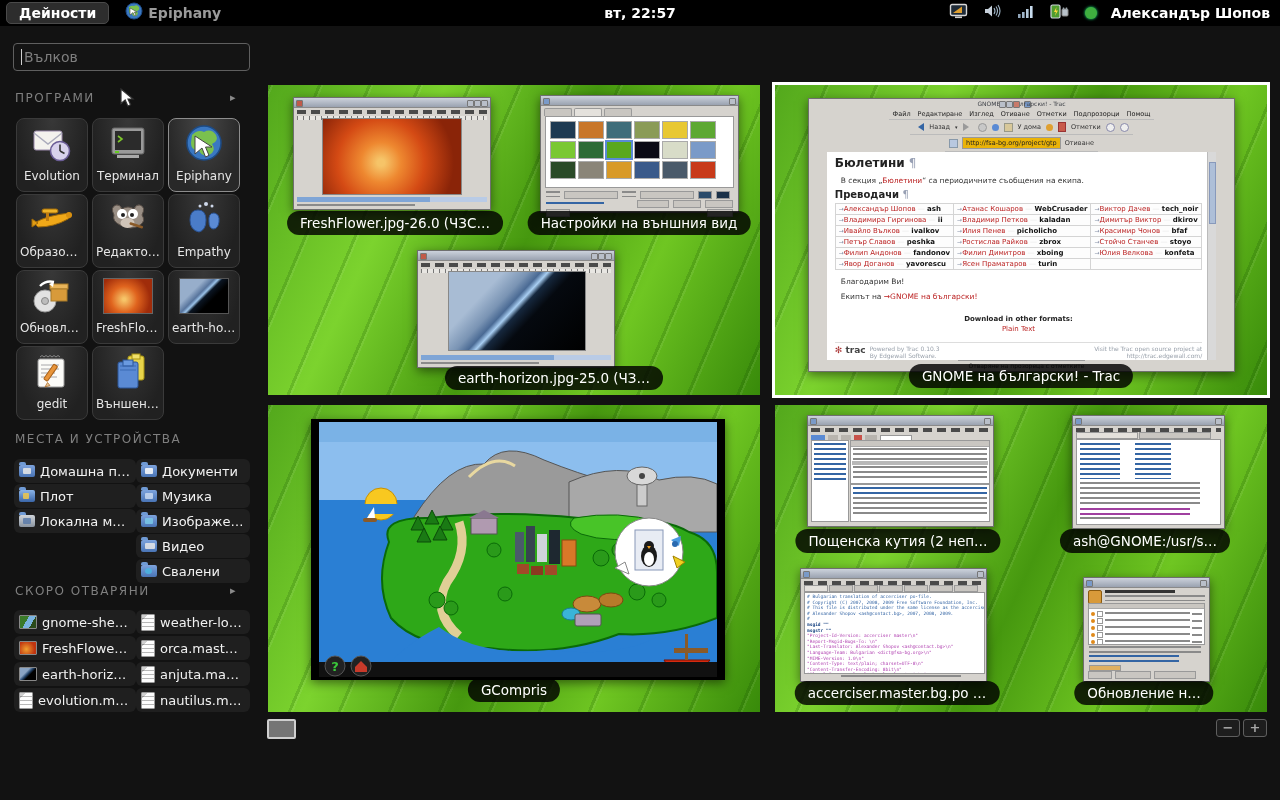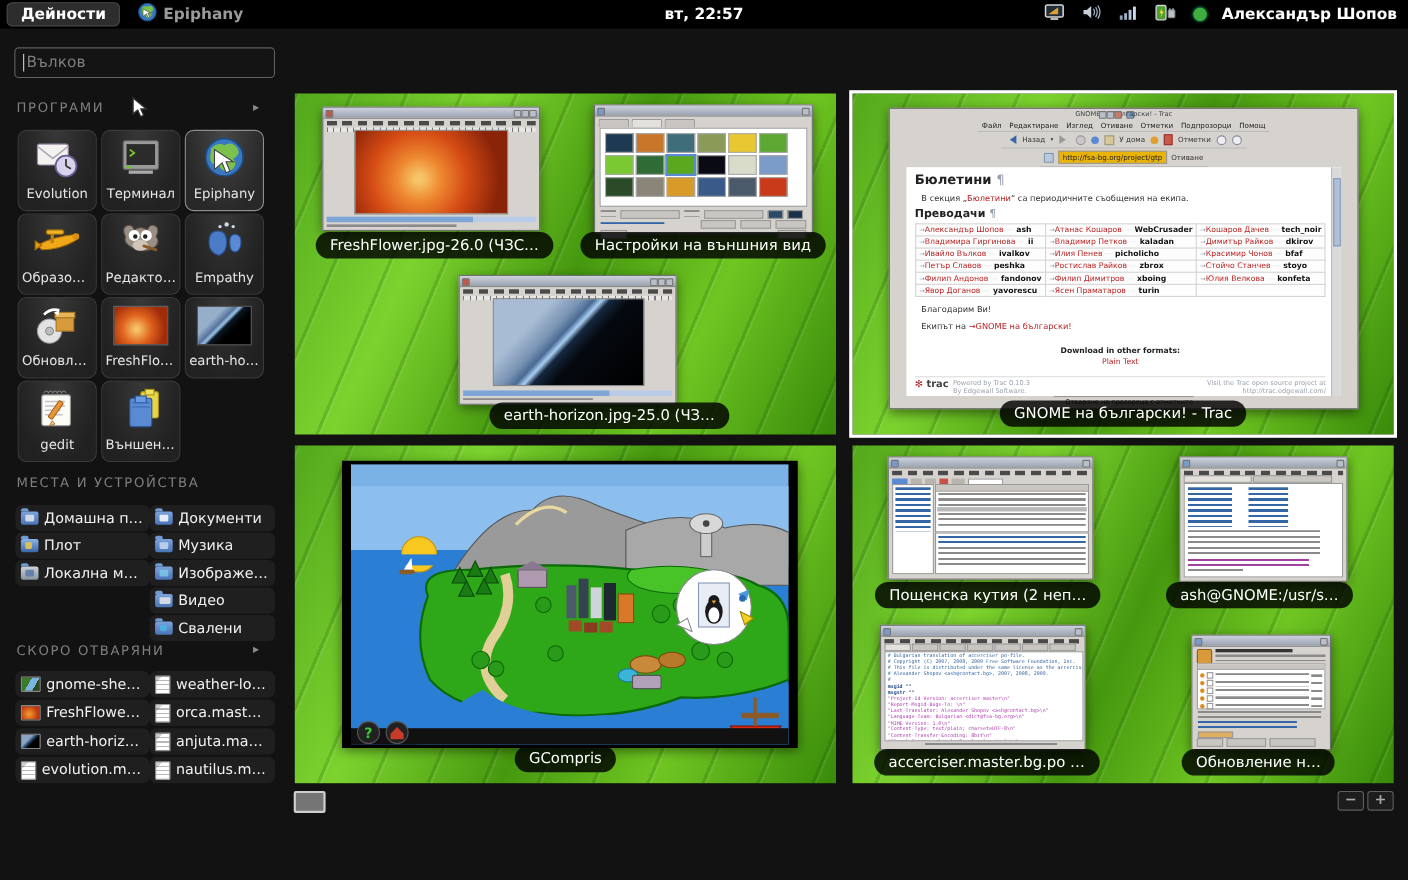--- a/index.html
+++ b/index.html
@@ -509,26 +509,26 @@
           <b></b>
         </div>
       <h1><span>Бюлетини</span> <span class="pil">¶</span></h1>
       <div class="para"><span>В секция „</span><span class="redlink">Бюлетини</span><span>“ са периодичните съобщения на екипа.</span></div>
       <h2><span>Преводачи</span> <span class="pil" style="color:#98a0b4;font-weight:normal;">¶</span></h2>
       <table>
         <tbody>
             <tr>
           <td><span class="lm">→</span><span class="tl">Александър Шопов</span><span> — </span><span class="th">ash</span></td>
           <td><span class="lm">→</span><span class="tl">Атанас Кошаров</span><span> — </span><span class="th">WebCrusader</span></td>
-          <td><span class="lm">→</span><span class="tl">Кошаров Дачев</span><span> — </span><span class="th">tech_noir</span></td>
+          <td><span class="lm">→</span><span class="tl">Виктор Дачев</span><span> — </span><span class="th">tech_noir</span></td>
         </tr>
         <tr>
           <td><span class="lm">→</span><span class="tl">Владимира Гиргинова</span><span> — </span><span class="th">ii</span></td>
           <td><span class="lm">→</span><span class="tl">Владимир Петков</span><span> — </span><span class="th">kaladan</span></td>
-          <td><span class="lm">→</span><span class="tl">Димитър Райков</span><span> — </span><span class="th">dkirov</span></td>
+          <td><span class="lm">→</span><span class="tl">Димитър Виктор</span><span> — </span><span class="th">dkirov</span></td>
         </tr>
         <tr>
           <td><span class="lm">→</span><span class="tl">Ивайло Вълков</span><span> — </span><span class="th">ivalkov</span></td>
           <td><span class="lm">→</span><span class="tl">Илия Пенев</span><span> — </span><span class="th">picholicho</span></td>
           <td><span class="lm">→</span><span class="tl">Красимир Чонов</span><span> — </span><span class="th">bfaf</span></td>
         </tr>
         <tr>
           <td><span class="lm">→</span><span class="tl">Петър Славов</span><span> — </span><span class="th">peshka</span></td>
           <td><span class="lm">→</span><span class="tl">Ростислав Райков</span><span> — </span><span class="th">zbrox</span></td>
           <td><span class="lm">→</span><span class="tl">Стойчо Станчев</span><span> — </span><span class="th">stoyo</span></td>

